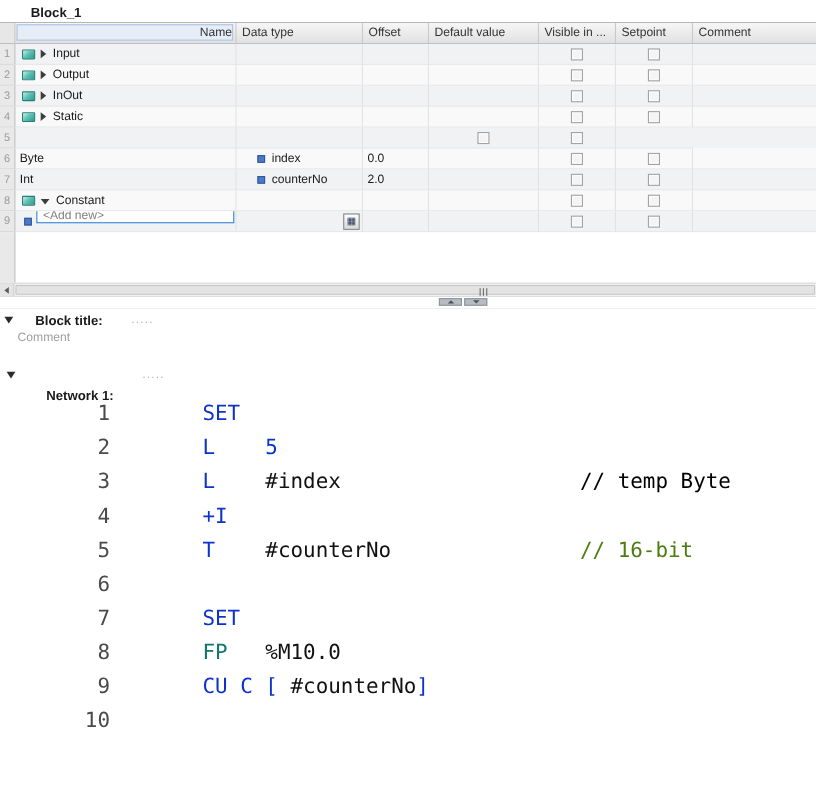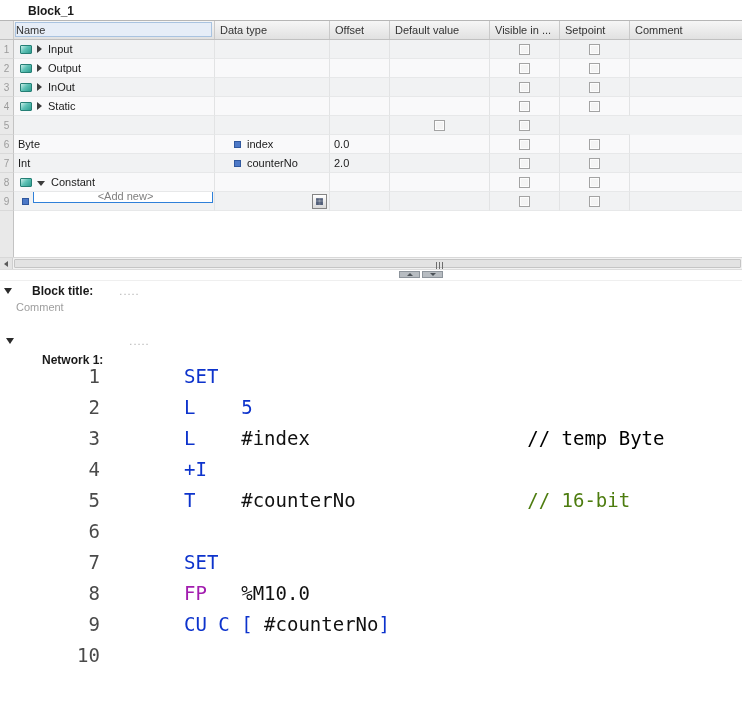--- a/index.html
+++ b/index.html
@@ -11,21 +11,21 @@
 
   
   .decl-table { width:742px; border-top:1px solid #b6b6b6; }
   .thead, .trow { display:grid; grid-template-columns:14px 201px 115px 60px 100px 70px 70px 1fr; }
   .thead { height:19px; background:linear-gradient(#f6f6f6,#e1e1e1); border-bottom:1px solid #c0c0c0; }
   .th { border-right:1px solid #c9c9c9; padding:3px 0 0 5px; color:#333;
         white-space:nowrap; overflow:hidden; }
   .th.gutter-h { padding:0; background:#e7e7e7; }
   .th-name-wrap { padding:1px 2px 0 1px; }
   .th-name-inner { display:block; background:#e6edf7; border:1px solid #a9c3e0;
-        height:15px; padding:1px 0 0 0; }
+        height:15px; padding:1px 0 0 0;text-align:right; }
 
   .trow { height:19px; }
   .row-a { background:#f1f2f3; }
   .row-b { background:#f9f9fa; }
   .cell { display:flex; align-items:center; border-right:1px solid #e2e3e4;
           border-bottom:1px solid #e7e8e9; overflow:hidden; white-space:nowrap; }
   .cell.gutter { background:#e9e9e9; border-right:1px solid #c3c3c3; border-bottom:1px solid #d9d9d9;
           color:#9b9b9b; font-size:10px; justify-content:center; }
   .name-cell { padding-left:6px; }
   .dtype-cell, .offset-cell { padding-left:4px; }
@@ -33,21 +33,21 @@
   .icon-if { width:12px; height:9px; flex:none; margin-right:5px; border-radius:1px;
         background:linear-gradient(135deg,#cdeeea 0%,#5fc2b6 45%,#2d9c8f 100%);
         border:1px solid #257f75; }
   .expander { width:0; height:0; flex:none; margin-right:6px; }
   .exp-collapsed { border-left:5px solid #3d3d3d; border-top:4px solid transparent; border-bottom:4px solid transparent; }
   .exp-expanded  { border-top:5px solid #3d3d3d; border-left:4px solid transparent; border-right:4px solid transparent; margin-top:2px; }
   .icon-var { width:7px; height:7px; flex:none; background:#4d79c7; border:1px solid #30589e; }
   .icon-var.indent { margin:0 6px 0 13px; }
   .icon-var.addnew-ind { margin:0 0 0 2px; }
   .addnew-box { flex:1; height:15px; margin:0 1px 12px 4px; border:1px solid #2f80d9;
-        background:#fff; color:#7f7f7f; padding:1px 0 0 5px; overflow:hidden;text-align:center; }
+        background:#fff; color:#7f7f7f; padding:1px 0 0 5px; overflow:hidden; }
 
   .check-cell { justify-content:center; }
   .checkbox { width:11px; height:11px; background:#f4f4f4; border:1px solid #a3a3a3;
         box-shadow: inset 0 0 0 1px #fdfdfd; }
   .browse-btn { width:15px; height:15px; margin-left:auto; margin-right:2px;
         border:1px solid #848484; background:linear-gradient(#ffffff,#d9d9d9);
         display:flex; align-items:center; justify-content:center;
         font-size:9px; line-height:9px; color:#223355; }
 
   .table-filler { height:46px; display:grid; grid-template-columns:14px 1fr; }
@@ -333,21 +333,21 @@
       <div class="code-line">
         <span class="code-num">6</span>
         <span class="code-text"></span>
       </div>
       <div class="code-line">
         <span class="code-num">7</span>
         <span class="code-text"><span class="tok" style="color: rgb(13, 51, 204);">SET</span></span>
       </div>
       <div class="code-line">
         <span class="code-num">8</span>
-        <span class="code-text"><span class="tok" style="color: #a21caf;">FP</span><span class="tok">   </span><span class="tok" style="color: rgb(17, 17, 17);">%M10.0</span></span>
+        <span class="code-text"><span class="tok" style="color: #0f766e;">FP</span><span class="tok">   </span><span class="tok" style="color: rgb(17, 17, 17);">%M10.0</span></span>
       </div>
       <div class="code-line">
         <span class="code-num">9</span>
         <span class="code-text"><span class="tok" style="color: rgb(13, 51, 204);">CU C [ </span><span class="tok" style="color: rgb(17, 17, 17);">#counterNo</span><span class="tok" style="color: rgb(13, 51, 204);">]</span></span>
       </div>
       <div class="code-line">
         <span class="code-num">10</span>
         <span class="code-text"></span>
       </div>
     </div>

